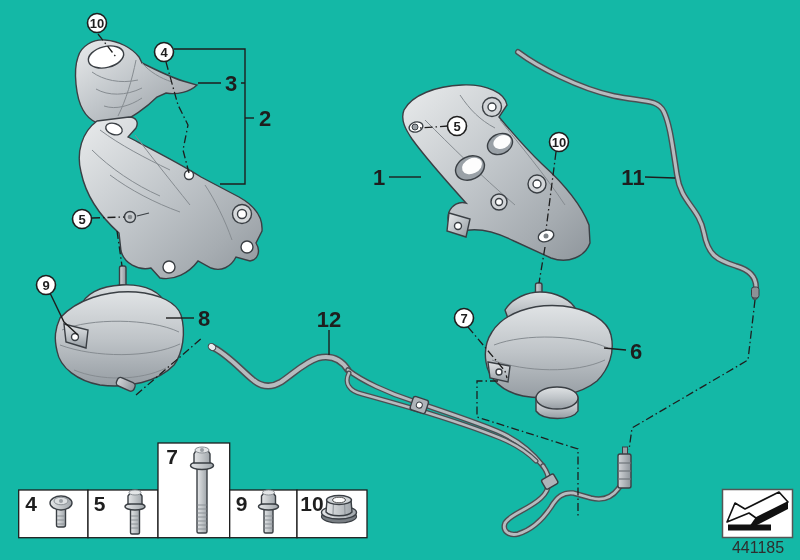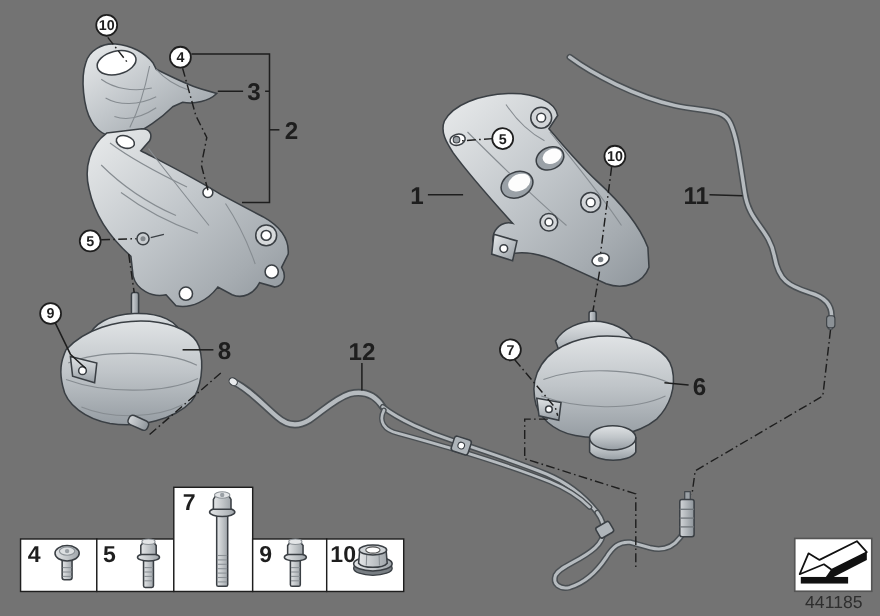--- a/index.html
+++ b/index.html
@@ -1,16 +1,16 @@
 <!DOCTYPE html>
 <html><head>
 <meta charset="utf-8">
 <style>
   html,body{margin:0;padding:0;background:#ffffff;}
-  .stage{position:relative;width:800px;height:560px;background:#737373;overflow:hidden;
+  .stage{position:relative;width:800px;height:560px;background:#14b8a6;overflow:hidden;
          font-family:"Liberation Sans",sans-serif;}
   svg{display:block}
   text{font-family:"Liberation Sans",sans-serif;fill:#1e1e1e;}
   .callout-num{font-size:13px;font-weight:bold;}
   .plain-num{font-size:22px;font-weight:bold;}
   .legend-num{font-size:21px;font-weight:bold;}
   .doc-num{font-size:16px;font-weight:normal;fill:#2e2e2e;}
   .outline{stroke:#3a3f44;stroke-width:1.4;}
   .rib{stroke:#868c91;stroke-width:1;fill:none;}
   .leader{stroke:#1e1e1e;stroke-width:1.4;fill:none;}

